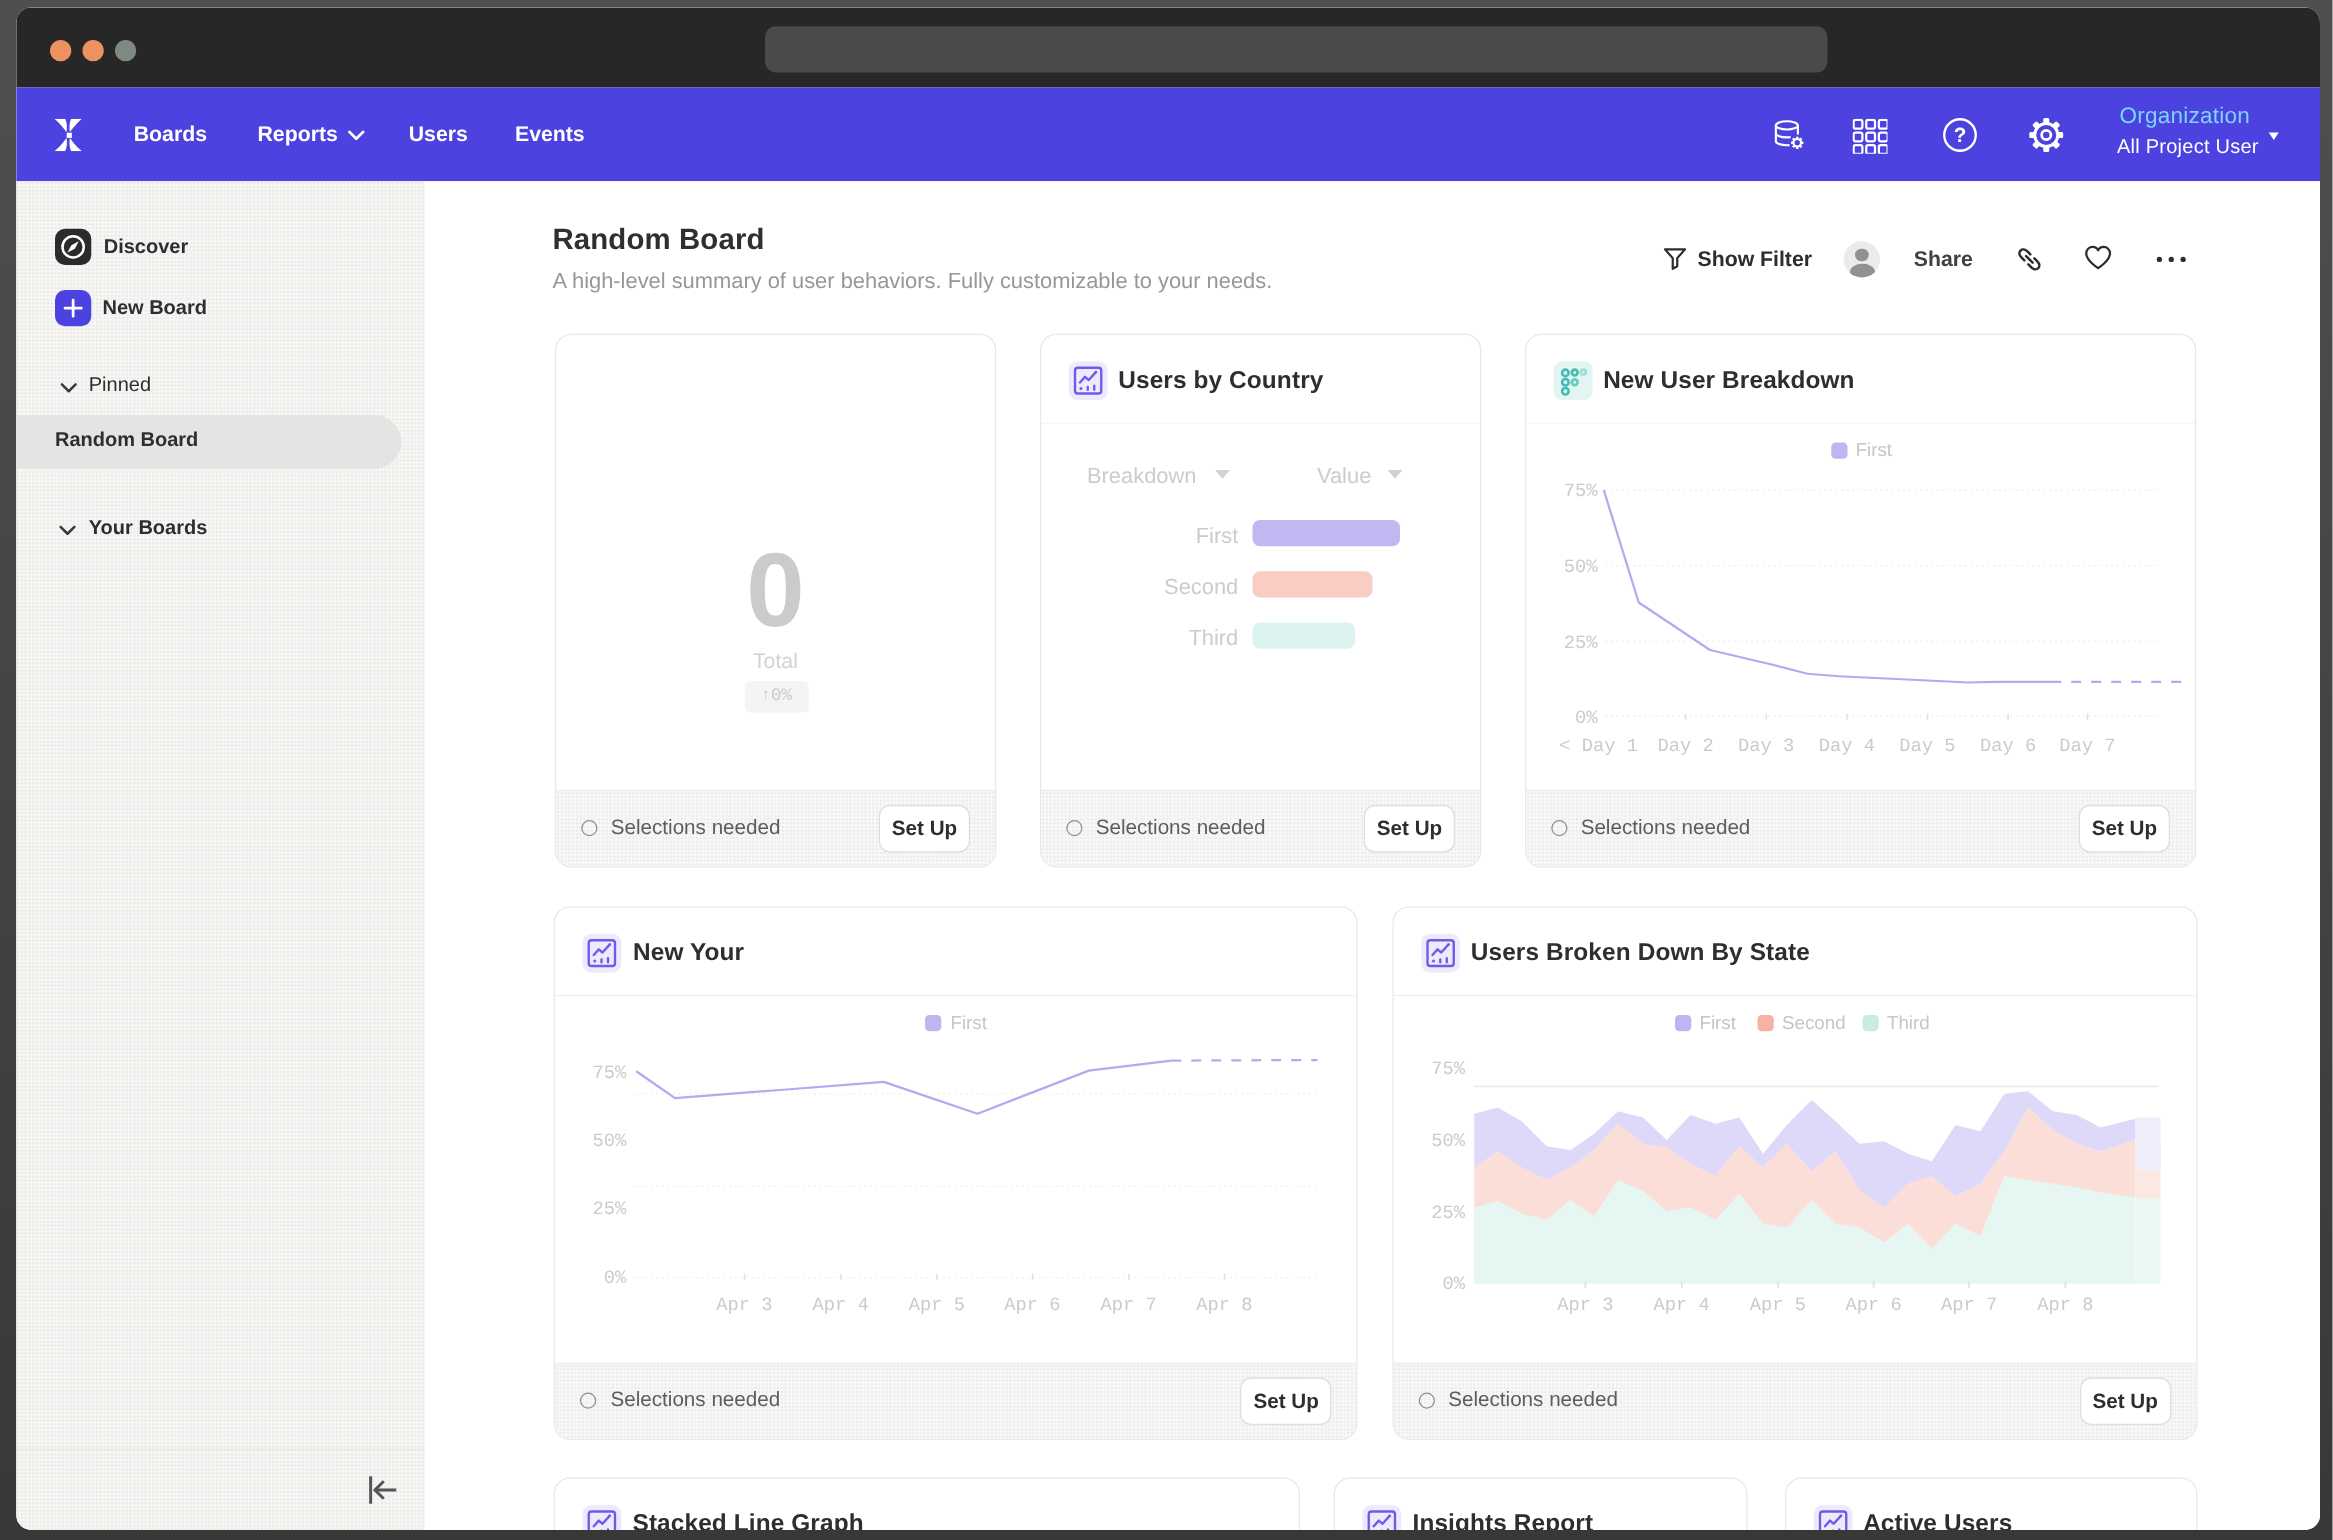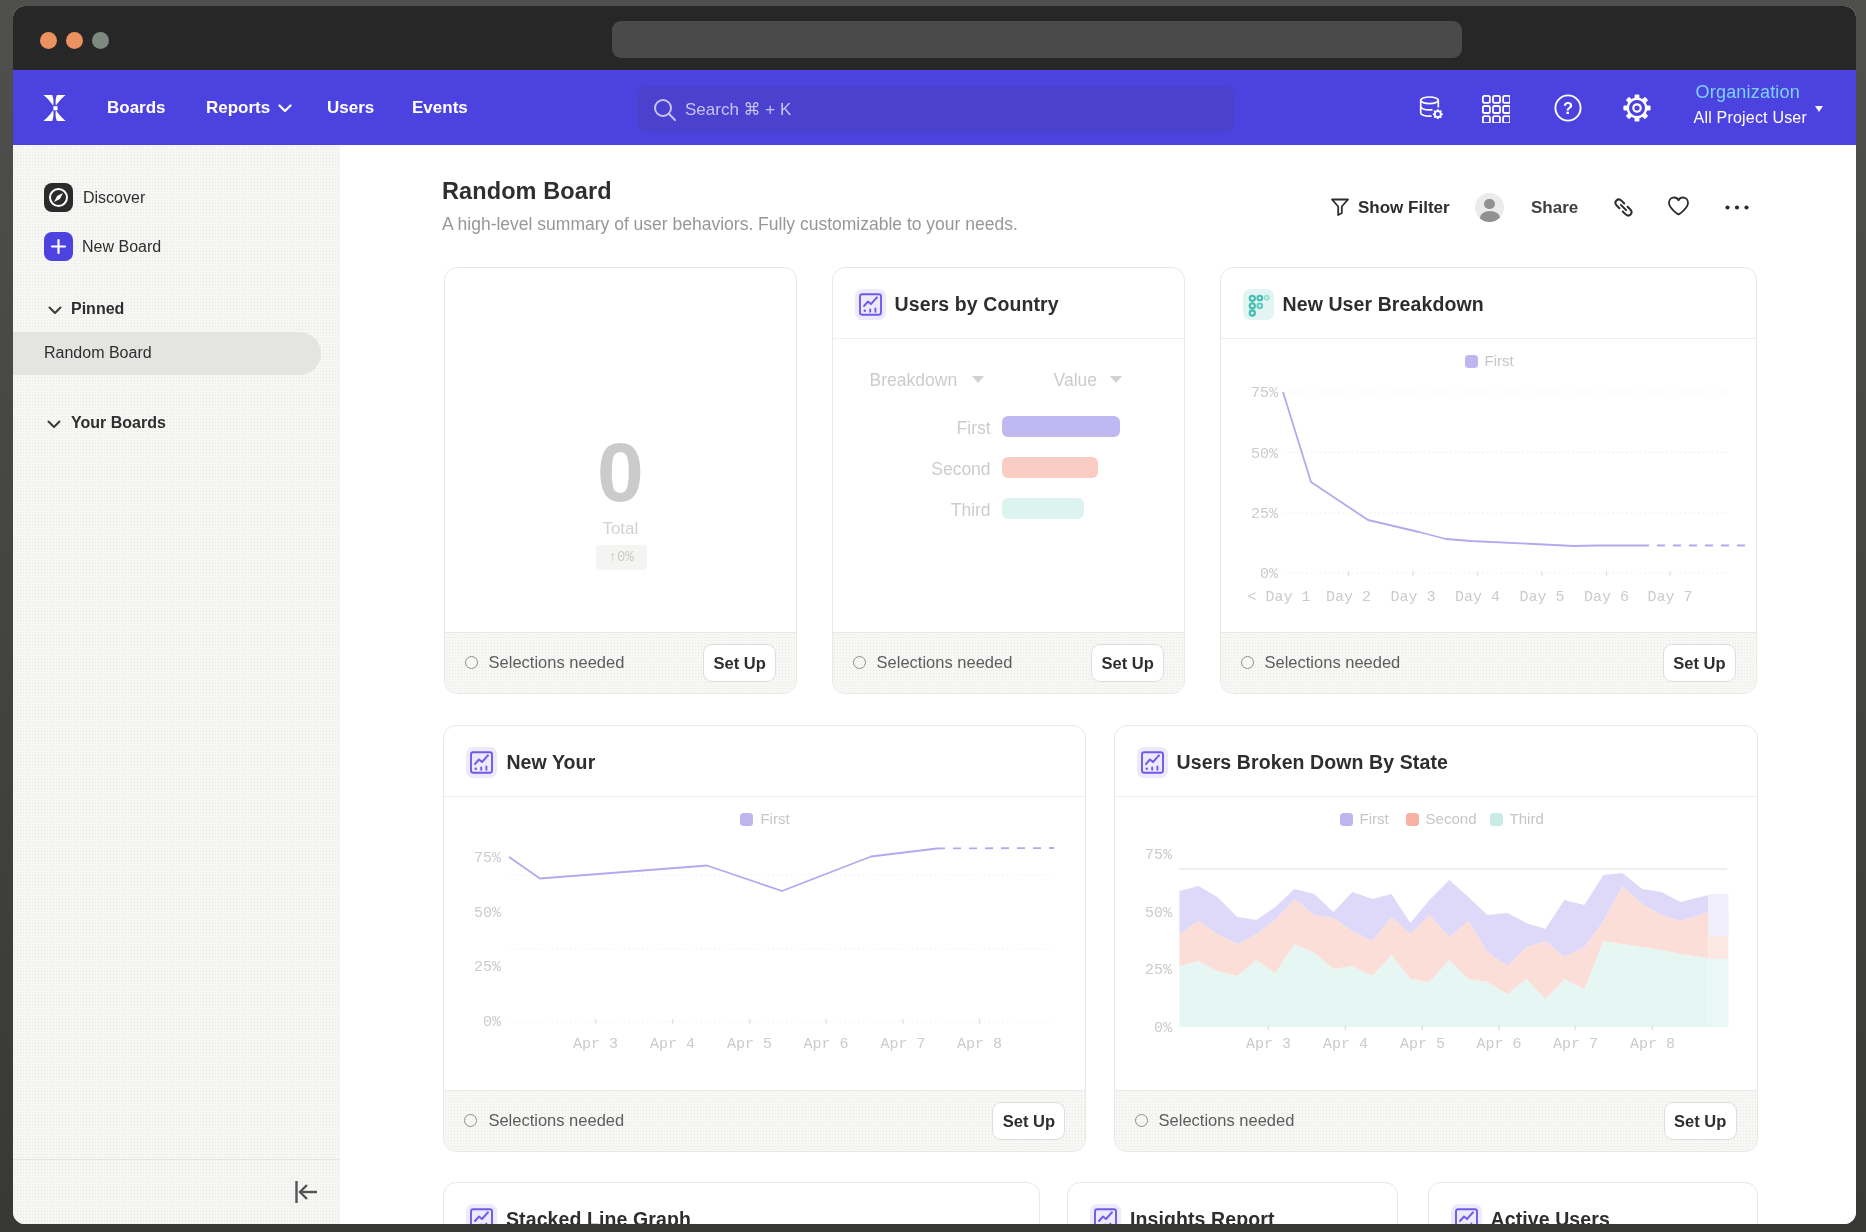--- a/index.html
+++ b/index.html
@@ -6,21 +6,21 @@
 html,body{width:1866px;height:1232px;overflow:hidden;}
 body{background:linear-gradient(#4f4f4d,#383836);position:relative;}
 .window{position:absolute;left:13px;top:6px;width:1843px;height:1218px;border-radius:12px;overflow:hidden;background:#fff;}
 .chrome{position:absolute;top:0;left:0;right:0;height:64px;background:#272727;}
 .tdot{position:absolute;top:26px;width:17px;height:17px;border-radius:50%;}
 .urlpill{position:absolute;left:599px;top:15px;width:850px;height:37px;border-radius:9px;background:#4a4a4a;}
 .nav{position:absolute;top:64px;left:0;right:0;height:75px;background:#4c42e0;}
 .navlink{position:absolute;top:0;height:75px;line-height:75px;color:#fff;font-size:17px;font-weight:700;}
 .searchbar{position:absolute;left:624px;top:16px;width:598px;height:47px;border-radius:10px;background:#4a41cf;color:#c7c3ee;font-size:17px;line-height:47px;}
 .sidebar{position:absolute;top:139px;left:0;width:327px;bottom:0;background:#f6f6f5;background-image:radial-gradient(circle,#e7e7e4 0.55px,rgba(0,0,0,0) 0.75px);background-size:3px 3px;}
-.siderow{position:absolute;left:0;width:100%;color:#2e2e2e;font-size:16px;font-weight:400;}
+.siderow{position:absolute;left:0;width:100%;color:#2e2e2e;font-size:16px;font-weight:700;}
 .content{position:absolute;top:139px;left:327px;right:0;bottom:0;background:#fff;}
 .card{position:absolute;background:#fff;border:1px solid #e8e8e7;border-radius:13px;}
 .cardhead{position:absolute;top:0;left:0;right:0;height:71px;border-bottom:1px solid #efefee;border-radius:13px 13px 0 0;}
 .cicon{position:absolute;left:22px;top:21px;width:31px;height:31px;border-radius:7px;background:#eceafc;}
 .ctitle{position:absolute;left:62px;top:25px;font-size:19.5px;font-weight:700;color:#2e2e2e;letter-spacing:.1px;}
 .cfoot{position:absolute;left:0;right:0;bottom:0;height:61px;background:#f7f7f6;background-image:radial-gradient(circle,#e9e9e6 0.55px,rgba(0,0,0,0) 0.75px);background-size:3px 3px;border-top:1px solid #e9e9e8;border-radius:0 0 13px 13px;}
 .selneed{position:absolute;left:44px;top:20px;font-size:16.5px;color:#5d5d5d;}
 .selcirc{position:absolute;left:20px;top:23px;width:13px;height:13px;border:1.6px solid #8f8f8f;border-radius:50%;}
 .setup{position:absolute;right:20px;top:11px;width:73px;height:38px;background:#fff;border:1px solid #dededd;border-radius:9px;font-size:16.5px;font-weight:700;color:#2e2e2e;text-align:center;line-height:36px;}
 .axis{font-family:"Liberation Mono",monospace;fill:#cbcbca;font-size:15px;}
@@ -51,24 +51,20 @@
     <rect x="11.4" y="11.2" width="4.1" height="4.1"></rect>
     </g>
   </svg>
   <div class="navlink" style="left:94px;">Boards</div>
   <div class="navlink" style="left:193px;">Reports</div>
   <svg style="position:absolute;left:265px;top:34px;" width="14" height="9" viewBox="0 0 14 9">
         <path d="M1.5 1.5 L7 7 L12.5 1.5" stroke="#fff" stroke-width="2.2" fill="none" stroke-linecap="round" stroke-linejoin="round"></path>
       </svg>
   <div class="navlink" style="left:314px;">Users</div>
   <div class="navlink" style="left:399px;">Events</div>
-  <div class="searchbar"><svg style="position:absolute;left:16px;top:12px;" width="24" height="24" viewBox="0 0 24 24">
-          <circle cx="10" cy="10" r="8" stroke="#c7c3ee" stroke-width="2" fill="none"></circle>
-          <path d="M15.8 15.8 L22 22" stroke="#c7c3ee" stroke-width="2" stroke-linecap="round"></path>
-        </svg><span style="margin-left:48px;">Search ⌘ + K</span></div>
 
   <svg style="position:absolute;left:1404px;top:25px;" width="28" height="27" viewBox="0 0 28 27" fill="none" stroke="#fff" stroke-width="1.7">
         <ellipse cx="12.5" cy="5.3" rx="8.8" ry="3.3"></ellipse>
         <path d="M3.7 5.3 V11.6 C3.7 13.4 7.6 14.9 12.5 14.9 C13.6 14.9 14.6 14.8 15.5 14.7"></path>
         <path d="M21.3 5.3 V12.6"></path>
         <path d="M3.7 11.6 V17.9 C3.7 19.7 7.6 21.2 12.5 21.2 C13.2 21.2 13.9 21.2 14.6 21.1"></path>
         <circle cx="20.8" cy="19.2" r="3"></circle>
         <g stroke-width="1.9">
           <path d="M20.8 14.3 V16 M20.8 22.4 V24.1 M15.9 19.2 H17.6 M24 19.2 H25.7 M17.3 15.7 L18.5 16.9 M23.1 21.5 L24.3 22.7 M24.3 15.7 L23.1 16.9 M18.5 21.5 L17.3 22.7"></path>
         </g>
@@ -115,21 +111,21 @@
   <div class="siderow" style="left:70px;top:44px;">Discover</div>
   <div style="position:absolute;left:31px;top:87px;width:29px;height:29px;border-radius:8px;background:#4c42e0;">
     <svg width="29" height="29" viewBox="0 0 29 29">
           <path d="M14.5 8 L14.5 21 M8 14.5 L21 14.5" stroke="#fff" stroke-width="2.2" stroke-linecap="round"></path>
         </svg>
   </div>
   <div class="siderow" style="left:69px;top:93px;">New Board</div>
   <svg style="position:absolute;left:35px;top:161px;" width="14" height="9" viewBox="0 0 14 9">
         <path d="M1.5 1.5 L7 7 L12.5 1.5" stroke="#3a3a3a" stroke-width="2" fill="none" stroke-linecap="round" stroke-linejoin="round"></path>
       </svg>
-  <div class="siderow" style="left:58px;top:155px;font-weight:700;">Pinned</div>
+  <div class="siderow" style="left:58px;top:155px;font-weight:400;">Pinned</div>
   <div style="position:absolute;left:0;top:186.5px;width:308px;height:43px;background:#e4e4e2;border-radius:0 21.5px 21.5px 0;"></div>
   <div class="siderow" style="left:31px;top:199px;">Random Board</div>
   <svg style="position:absolute;left:34px;top:275px;" width="14" height="9" viewBox="0 0 14 9">
         <path d="M1.5 1.5 L7 7 L12.5 1.5" stroke="#3a3a3a" stroke-width="2" fill="none" stroke-linecap="round" stroke-linejoin="round"></path>
       </svg>
   <div class="siderow" style="left:58px;top:269px;font-weight:700;">Your Boards</div>
   <div style="position:absolute;left:0;bottom:64px;width:100%;border-top:1px solid #e5e5e3;"></div>
   <svg style="position:absolute;left:281px;bottom:20px;" width="25" height="24" viewBox="0 0 25 24">
         <path d="M2.5 1 L2.5 23" stroke="#555" stroke-width="2.4"></path>
         <path d="M6 12 L23 12" stroke="#555" stroke-width="2.4"></path>

